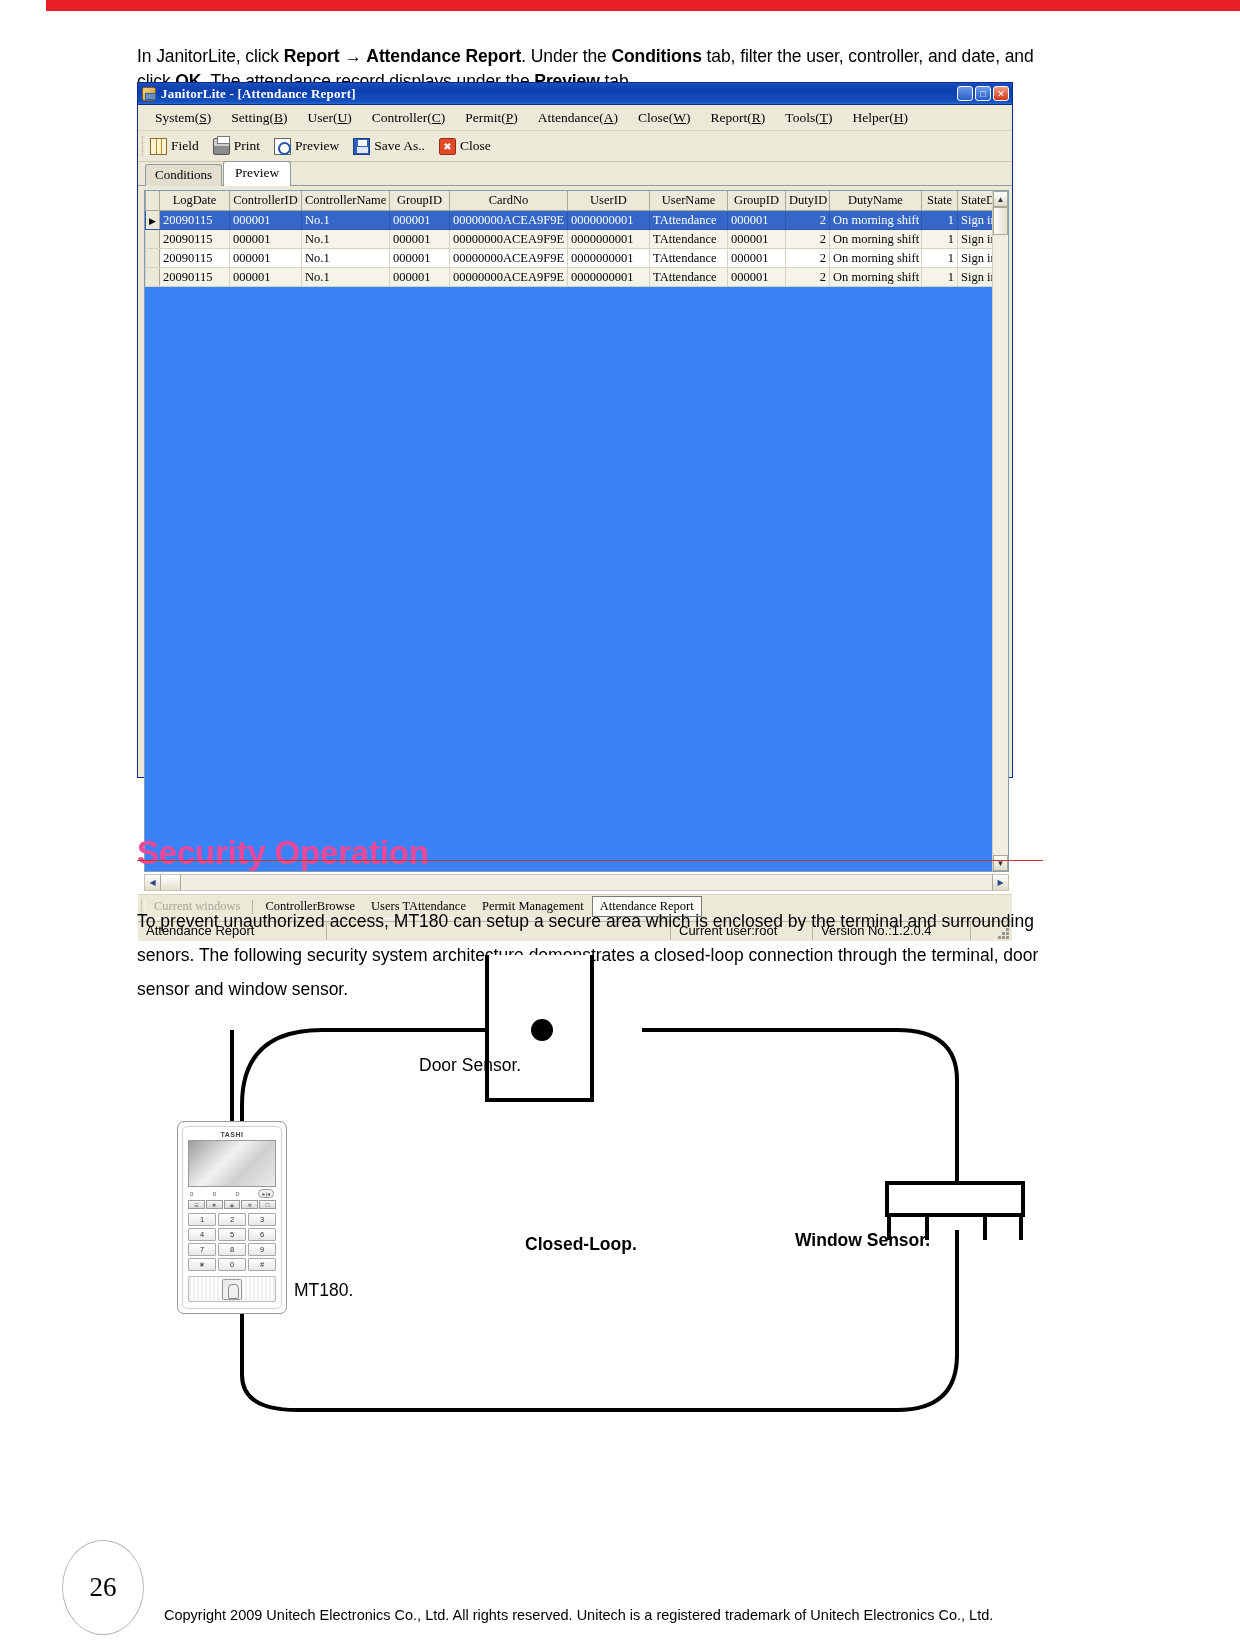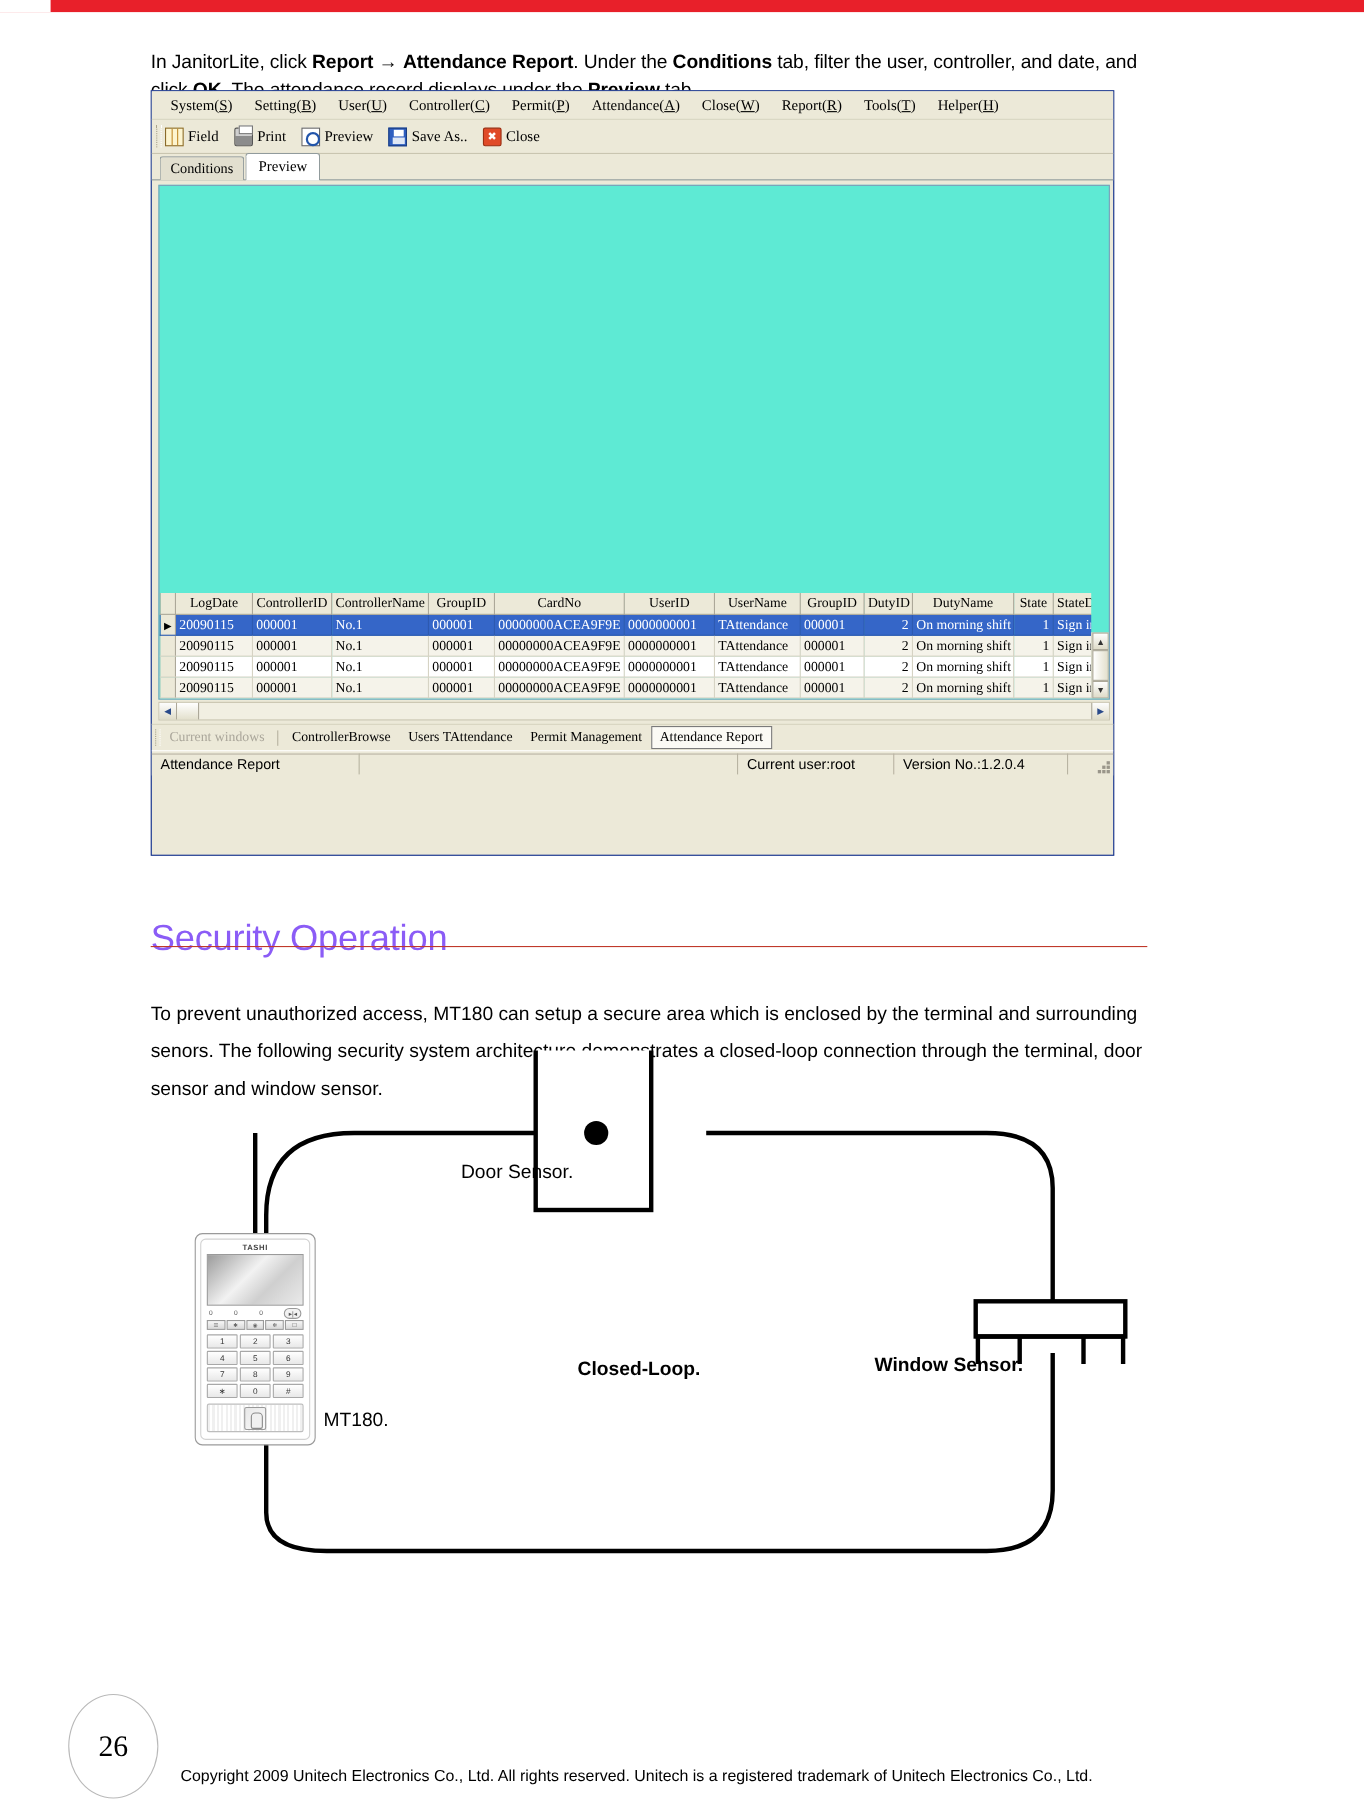--- a/index.html
+++ b/index.html
@@ -109,24 +109,23 @@
   }
   .tab {
     font-size:13px; font-family:"Liberation Serif",serif;
     padding:2px 9px 3px 9px; border:1px solid #919b9c; border-bottom:none;
     background:#e2dfcf; border-radius:3px 3px 0 0; margin-right:1px; color:#000;
     position:relative; top:1px;
   }
   .tab.active { background:#ffffff; padding:3px 11px 5px 11px; top:1px; z-index:2; font-size:13.5px; }
 
   .grid-area {
-    background:#5eead4; height:468px; margin:4px 3px 0 6px;
+    background:#3b82f6; height:682px; margin:4px 3px 0 6px;
     border:1px solid #7f9db9; position:relative; overflow:hidden;
     display:flex;
-    align-items:flex-end;
   }
   .grid-main { flex:1 1 auto; overflow:hidden; }
   table.dg { border-collapse:collapse; width:100%; table-layout:fixed; font-family:"Liberation Serif",serif; }
   table.dg th {
     background:#ece9d8; border:1px solid #aca899; border-top:none;
     font-size:12.5px; font-weight:normal; padding:2px 3px; text-align:center;
     white-space:nowrap; height:19px;
   }
   table.dg td {
     border:1px solid #d6d3c4; font-size:12.5px; padding:1px 3px; height:19px;
@@ -181,21 +180,21 @@
   }
   .sb-cell { height:19px; display:flex; align-items:center; padding:0 8px;
              border-left:1px solid #b8b4a2; border-top:1px solid #b8b4a2; }
   .sb-cell.first { border-left:none; }
   .grip { position:absolute; right:3px; bottom:2px; width:14px; height:14px; }
   .grip i { position:absolute; background:#9a968a; width:3px; height:3px; }
 
   
   .h1 {
     position:absolute; left:137px; top:812px; width:905px;
-    font-size:33px; font-weight:normal; color:#8b5cf6; letter-spacing:-0.2px;
+    font-size:33px; font-weight:bold; color:#ec4899; letter-spacing:-0.2px;
   }
   .h1-rule {
     position:absolute; left:137px; top:860px; width:906px; height:0;
     border-top:1.5px solid #c0392b;
   }
   .body-p {
     position:absolute; left:137px; top:886px; width:905px;
     font-size:17.5px; line-height:34px; color:#000;
   }
 
@@ -251,20 +250,35 @@
 <div class="top-red-bar">
   <div class="leftblock"></div>
 </div>
 
 <p class="intro">
   <span>In JanitorLite, click </span><b>Report</b><span> → </span><b>Attendance Report</b><span>. Under the </span><b>Conditions</b><span> tab, filter the user, controller, and date, and click </span><b>OK</b><span>. The attendance record displays under the </span><b>Preview</b><span> tab.</span>
 </p>
 
 <div class="app-window">
 
+  <div class="title-bar">
+    <div class="winicon"></div>
+    <div class="title-text">JanitorLite - [Attendance Report]</div>
+    <div class="title-btns">
+      <div class="tbtn min">
+          <span class="g">_</span>
+        </div>
+      <div class="tbtn">
+          <span class="g">□</span>
+        </div>
+      <div class="tbtn close">
+          <span class="g">✕</span>
+        </div>
+    </div>
+  </div>
 
   <div class="menubar">
     <div class="mi"><span>System</span>(<u>S</u>)</div>
     <div class="mi"><span>Setting</span>(<u>B</u>)</div>
     <div class="mi"><span>User</span>(<u>U</u>)</div>
     <div class="mi"><span>Controller</span>(<u>C</u>)</div>
     <div class="mi"><span>Permit</span>(<u>P</u>)</div>
     <div class="mi"><span>Attendance</span>(<u>A</u>)</div>
     <div class="mi"><span>Close</span>(<u>W</u>)</div>
     <div class="mi"><span>Report</span>(<u>R</u>)</div>

